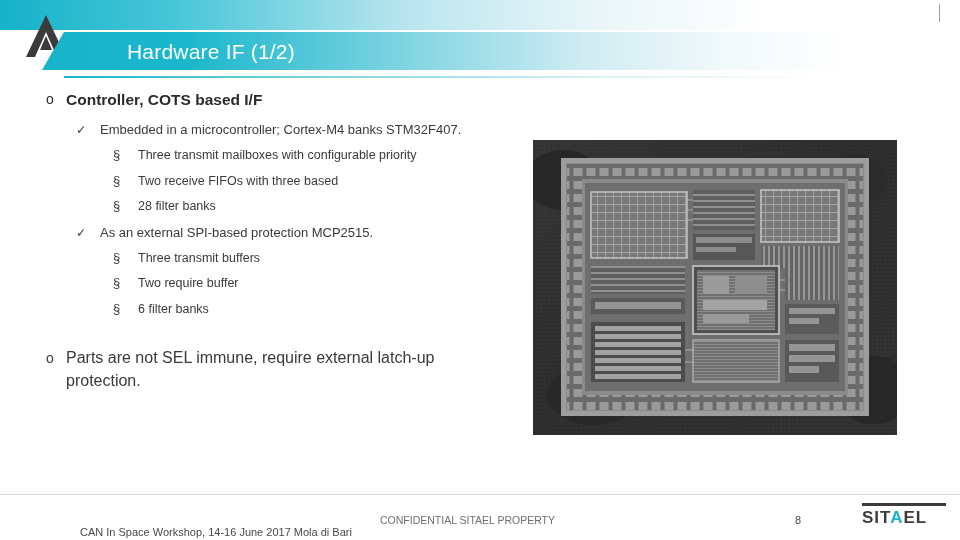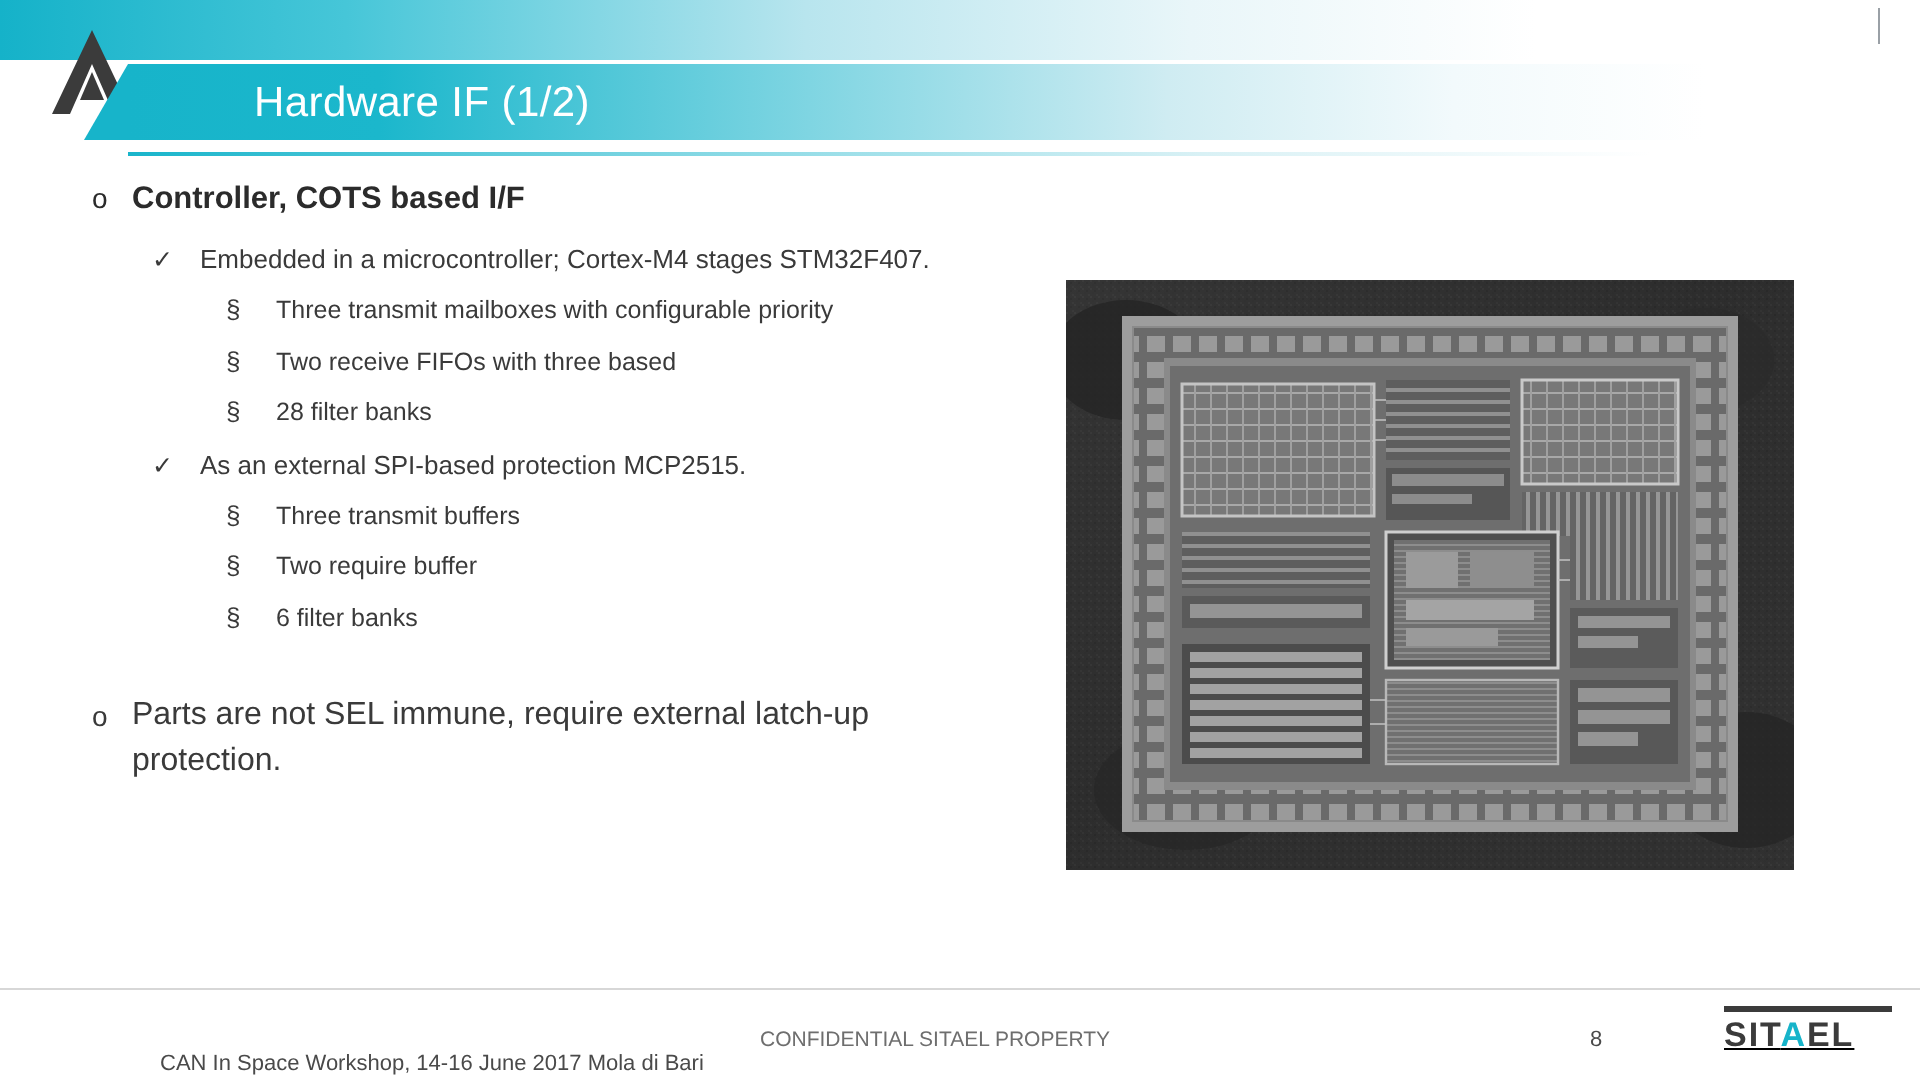--- a/index.html
+++ b/index.html
@@ -202,21 +202,20 @@
     top: 514px;
     font-size: 11px;
     color: #4a4a4a;
   }
   .footer-logo {
     position: absolute;
     left: 862px;
     top: 508px;
     width: 84px;
     height: 22px;
-    text-decoration: underline;
   }
   .footer-logo .word {
     font-size: 17px;
     font-weight: bold;
     color: #3b3b3b;
     letter-spacing: 1px;
   }
   .footer-logo .word .tri {
     color: #17b4ca;
   }
@@ -249,21 +248,21 @@
 
 <div class="content">
 
   <div class="l1">
     <span class="bullet-o">o</span>
     <span>Controller, COTS based  I/F</span>
   </div>
 
   <div class="l2 justify">
     <span class="check">✓</span>
-    <span>Embedded  in  a  microcontroller;  Cortex-M4  stages STM32F407.</span>
+    <span>Embedded  in  a  microcontroller;  Cortex-M4  banks STM32F407.</span>
   </div>
 
   <div class="l3">
     <span class="sq">§</span>
     <span>Three transmit mailboxes with configurable priority</span>
   </div>
 
   <div class="l3">
     <span class="sq">§</span>
     <span>Two receive FIFOs with three based</span>

